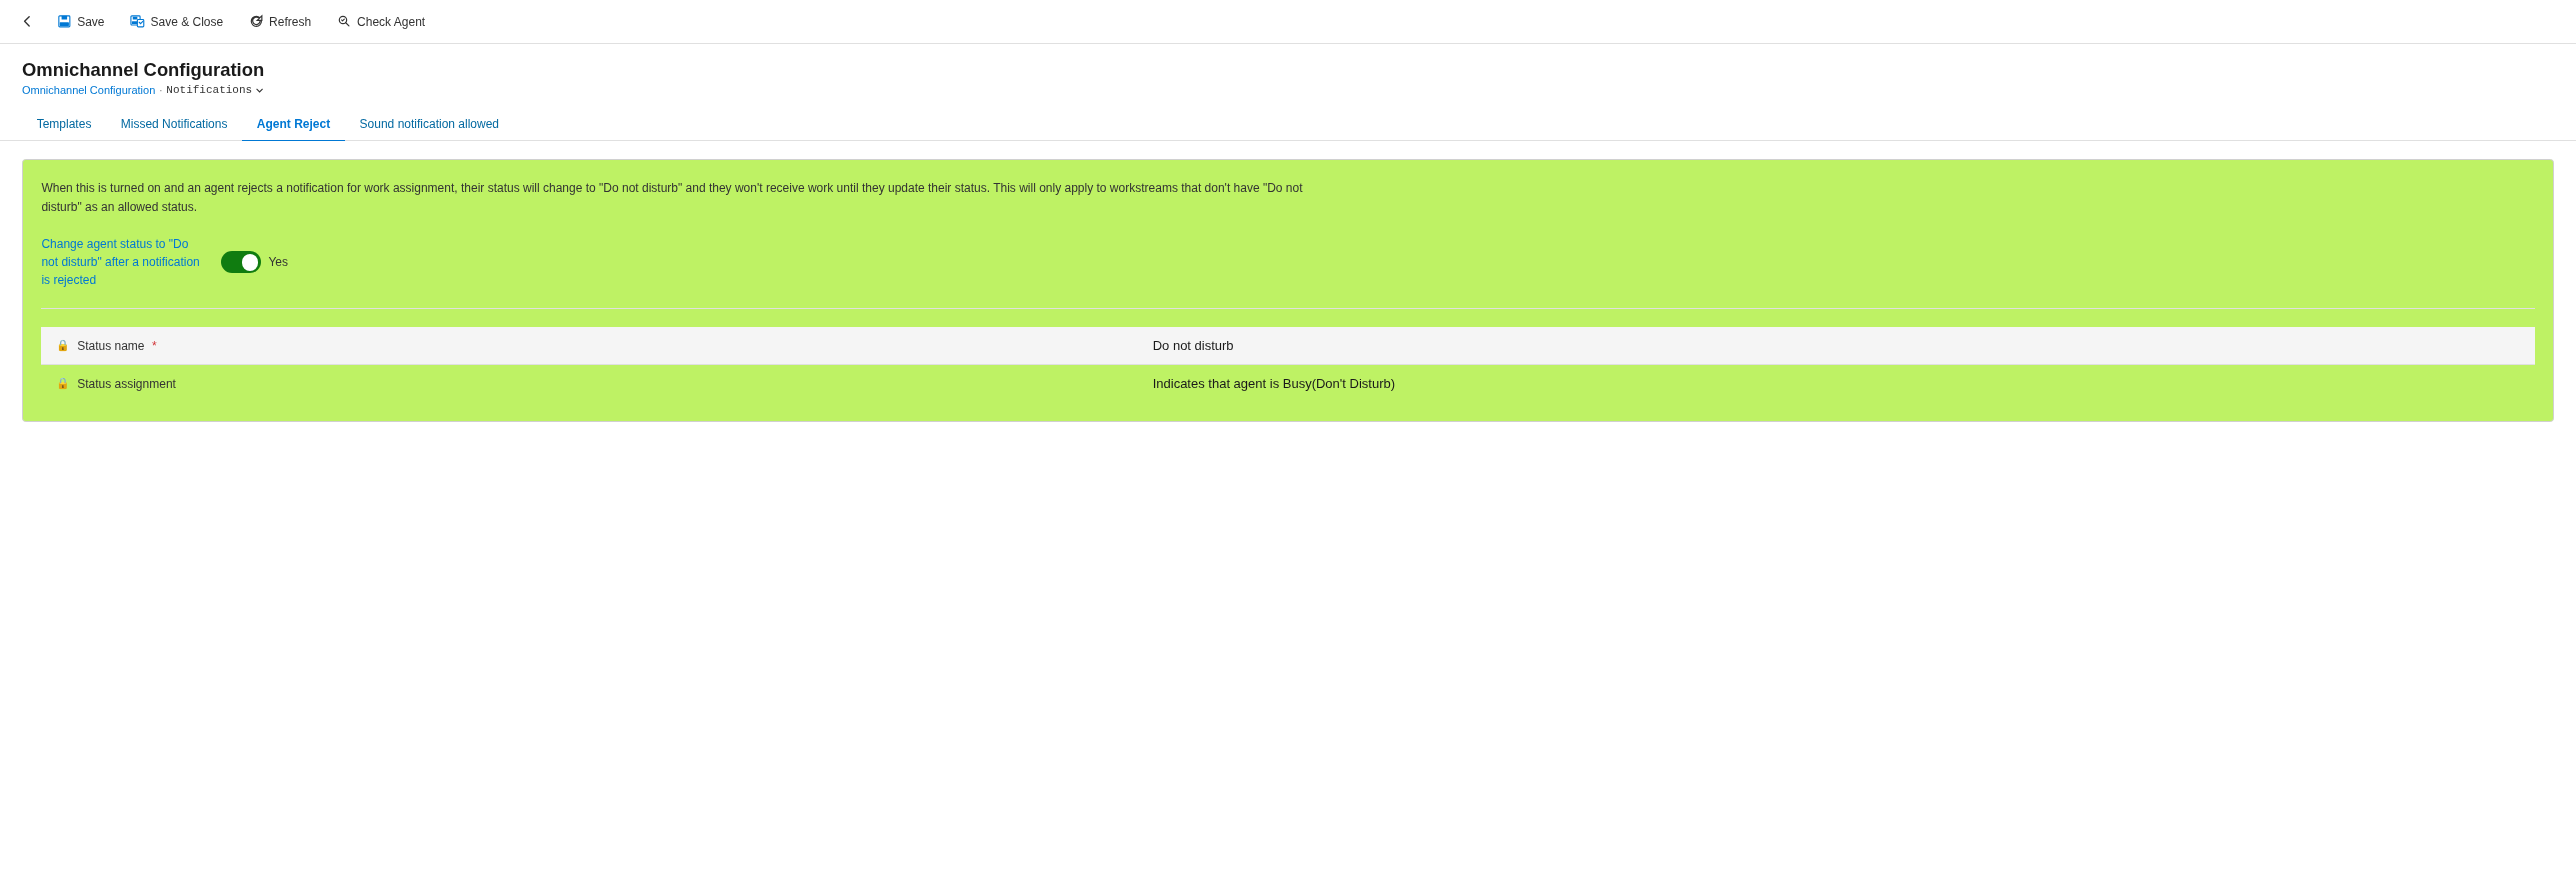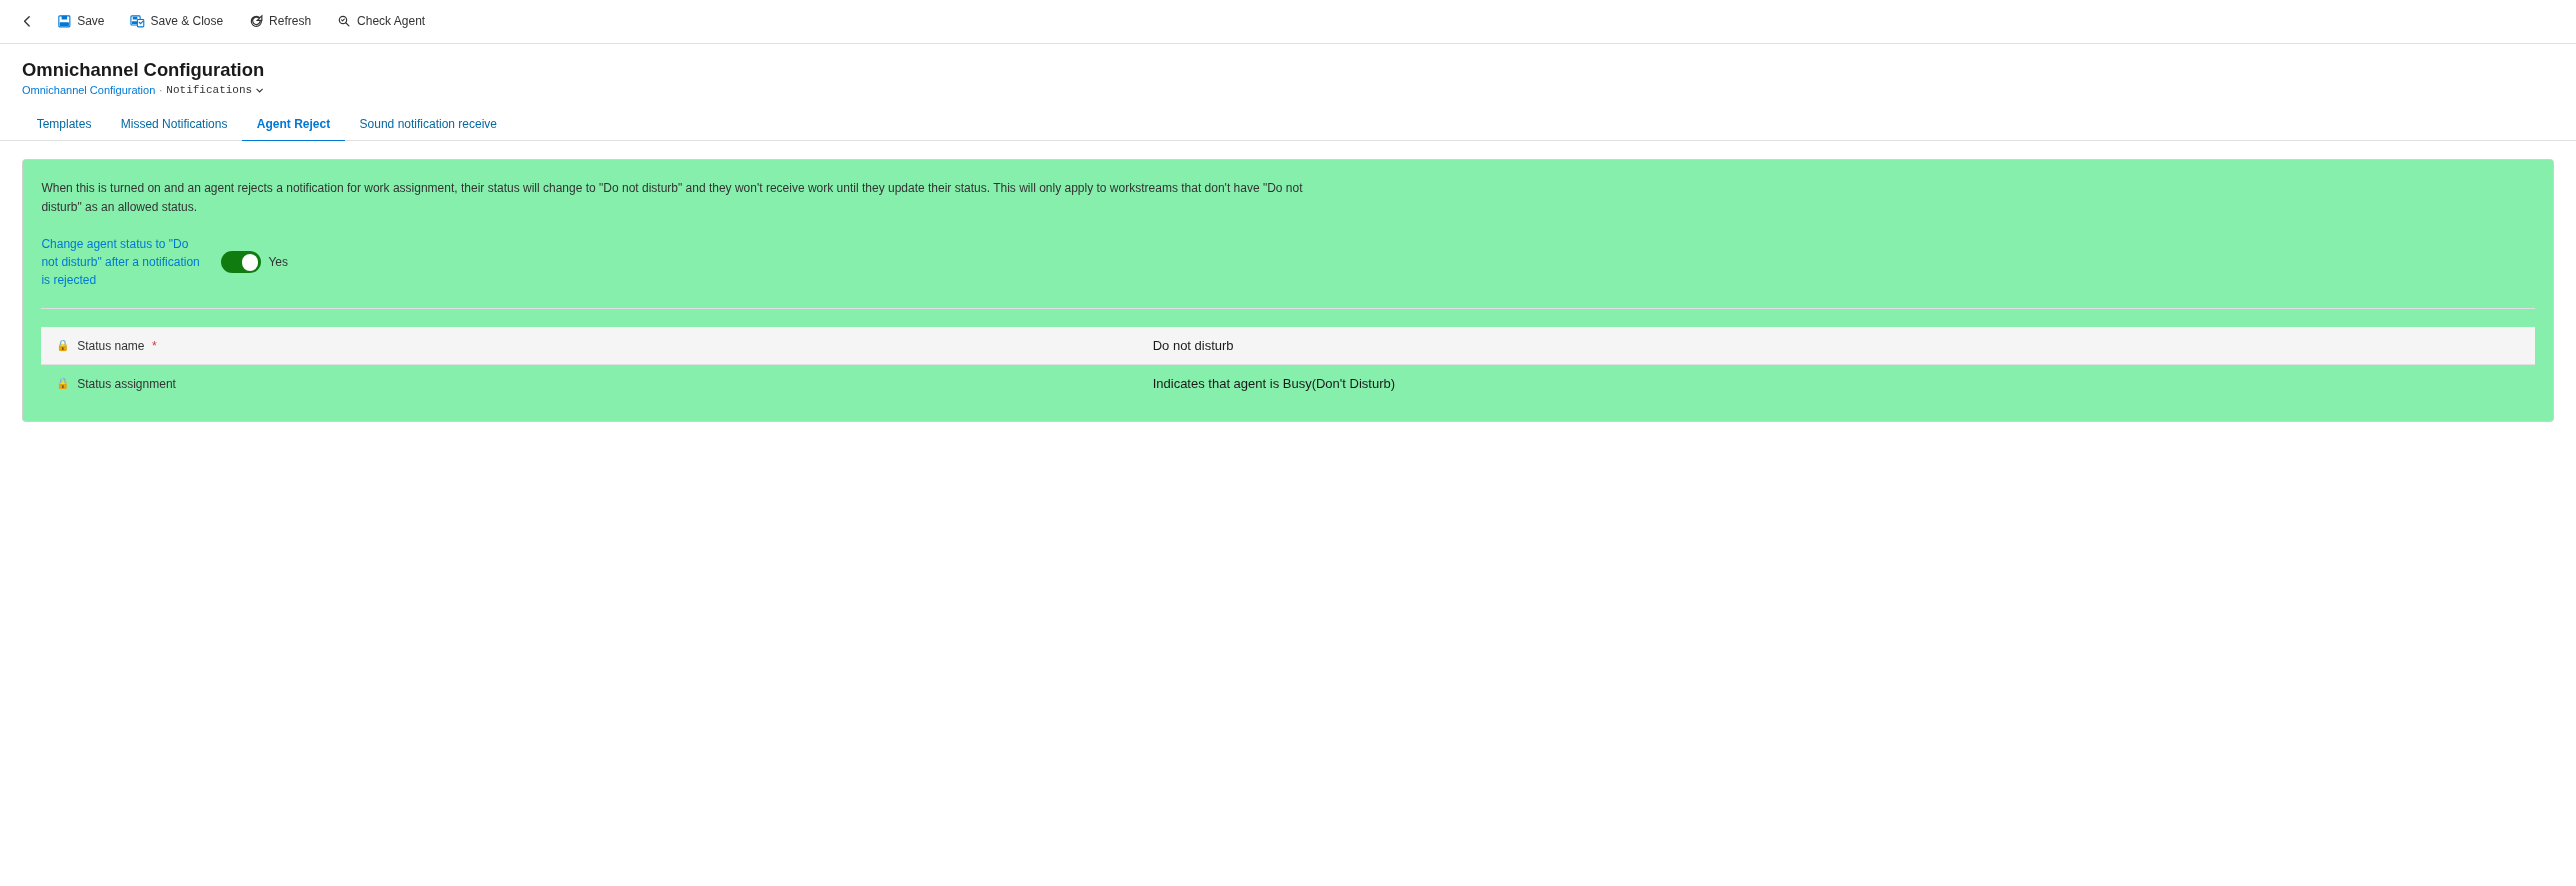--- a/index.html
+++ b/index.html
@@ -14,20 +14,21 @@
     .toolbar {
       display: flex;
       align-items: center;
       padding: 0 14.7px;
       height: 44px;
       border-bottom: 0.9px solid #e0e0e0;
       gap: 7.4px;
     }
     .toolbar-btn {
       display: flex;
+      align-items: center;
       gap: 5.5px;
       padding: 5.5px 9.2px;
       border: none;
       background: none;
       cursor: pointer;
       font-size: 12px;
       color: #333;
       border-radius: 1.8px;
     }
     .toolbar-icon {
@@ -108,21 +109,21 @@
     
     .main-content {
       padding: 18.4px 22px;
     }
 
     
     .card {
       border: 0.9px solid #d0d0d0;
       border-radius: 3.7px;
       padding: 18.4px;
-      background: #86efac;
+      background: #bef264;
     }
 
     .info-text {
       font-size: 12px;
       color: #333;
       line-height: 1.6;
       margin-bottom: 18.4px;
       max-width: 1287px;
     }
 
@@ -275,21 +276,21 @@
         <path d="M2 3.5l3 3 3-3" stroke="#333" stroke-width="1.2" stroke-linecap="round"></path>
       </svg>
     </span>
   </div>
 </div>
 
 <div class="tabs">
   <div class="tab">Templates</div>
   <div class="tab">Missed Notifications</div>
   <div class="tab active">Agent Reject</div>
-  <div class="tab">Sound notification receive</div>
+  <div class="tab">Sound notification allowed</div>
 </div>
 
 <div class="main-content">
   <div class="card">
 
     <p class="info-text">When this is turned on and an agent rejects a notification for work assignment, their status will change to "Do not disturb" and they won't receive work until they update their status. This will only apply to workstreams that don't have "Do not disturb" as an allowed status.</p>
 
     <div class="toggle-section">
       <div class="toggle-label">Change agent status to "Do not disturb" after a notification is rejected</div>
       <div class="toggle-control">

